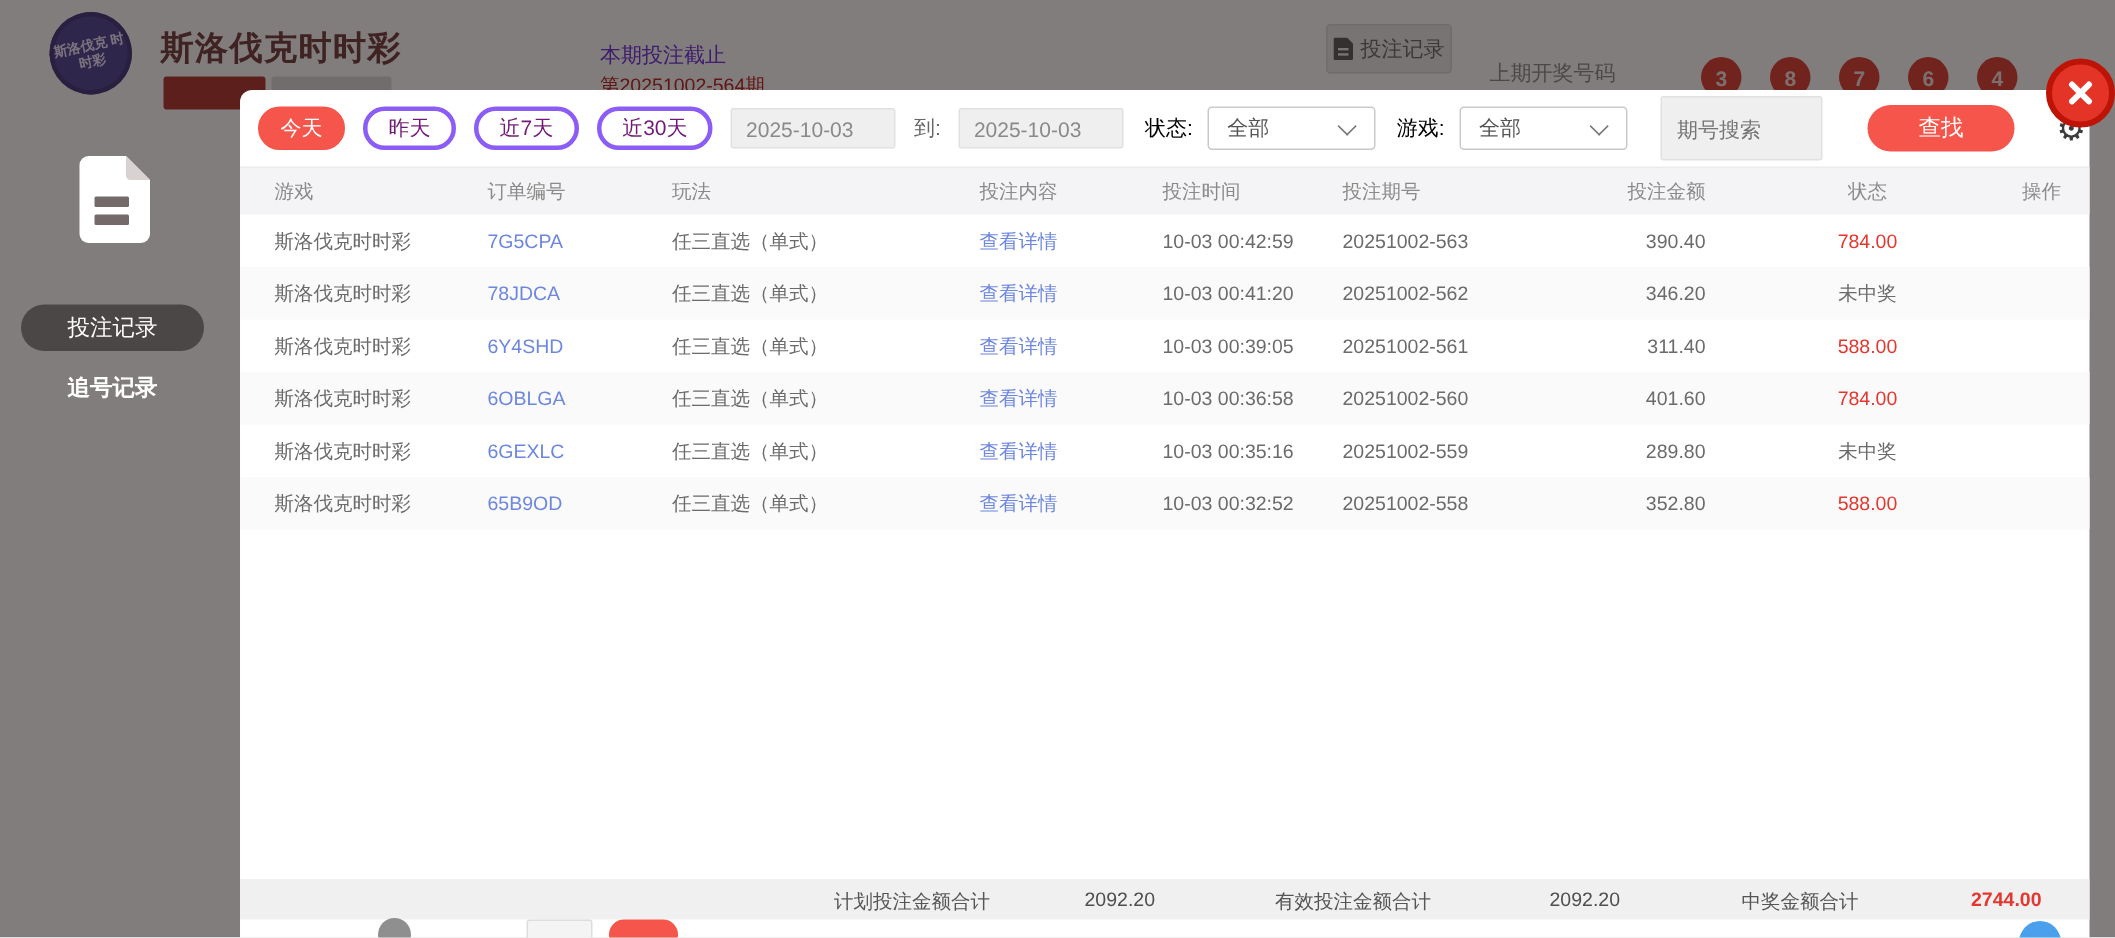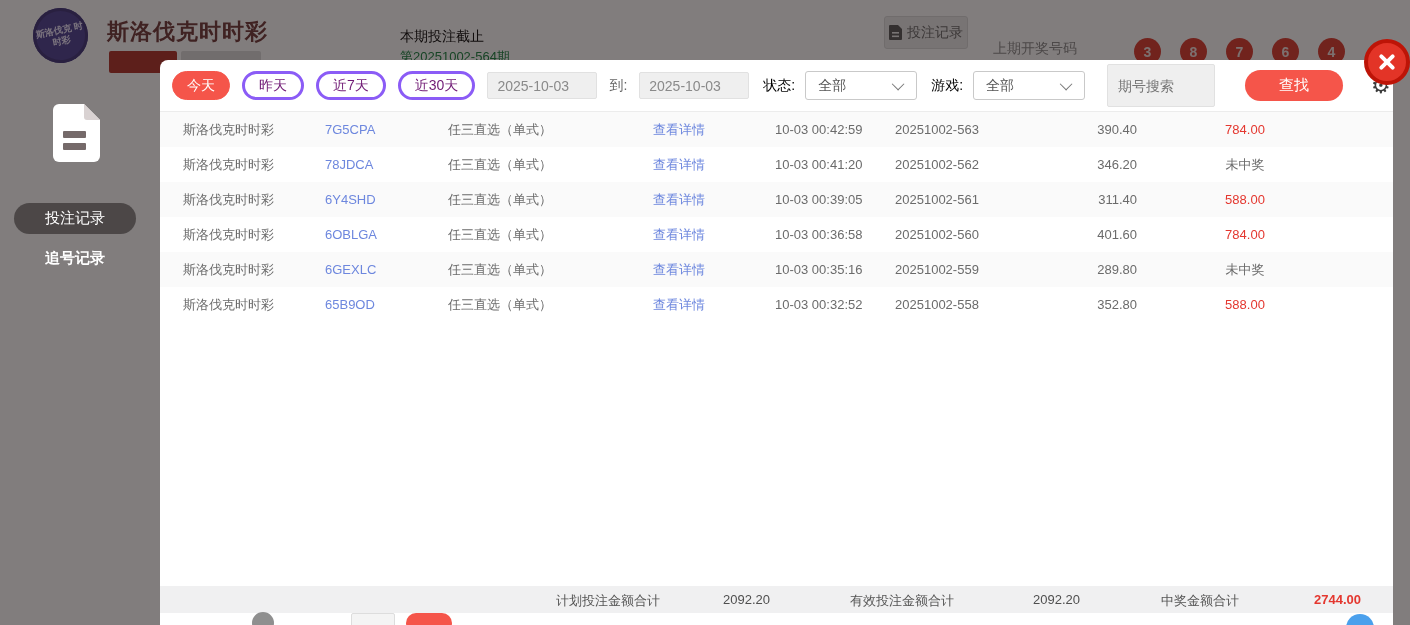--- a/index.html
+++ b/index.html
@@ -8,22 +8,22 @@
 
   
   .page-header { position:absolute; inset:0; z-index:1; }
   .logo-badge { position:absolute; left:33px; top:8px; width:55px; height:55px; border-radius:50%;
     background:#4a3e92; color:#efe9ff; display:flex; flex-direction:column; align-items:center; justify-content:center;
     font-size:9px; font-weight:bold; transform:rotate(-12deg); line-height:1.15; text-align:center;
     box-shadow:0 0 0 3px #3d3278 inset; }
   .page-title { position:absolute; left:107px; top:17px; font-size:22px; font-weight:bold; color:#6e3535; letter-spacing:1px; }
   .title-btn-red { position:absolute; left:109px; top:51px; width:68px; height:22px; background:#b03026; border-radius:2px; }
   .title-btn-gray { position:absolute; left:181px; top:51px; width:80px; height:22px; background:#dcdcdc; border-radius:2px; }
-  .deadline-label { position:absolute; left:400px; top:28px; font-size:14px; color:#000000; }
-  .period-label { position:absolute; left:400px; top:48px; font-size:13px; color:#15803d; }
+  .deadline-label { position:absolute; left:400px; top:28px; font-size:14px; color:#6d28d9; }
+  .period-label { position:absolute; left:400px; top:48px; font-size:13px; color:#b91c1c; }
   .countdown { position:absolute; left:541px; top:13px; display:flex; gap:17px; }
   .bet-record-btn { position:absolute; left:884px; top:16px; width:84px; height:33px; background:#ebebeb;
     border:1px solid #d9d9d9; border-radius:3px; display:flex; align-items:center; justify-content:center; gap:5px;
     font-size:14px; color:#666; }
   .last-draw-label { position:absolute; left:993px; top:40px; font-size:14px; color:#8a8a8a; }
   .balls { position:absolute; left:1134px; top:38px; display:flex; gap:19px; }
   .ball { width:27px; height:27px; border-radius:50%; background:#dc382c; color:#f3e3e0; font-size:14px; font-weight:bold;
     display:flex; align-items:center; justify-content:center; }
 
   
@@ -165,20 +165,31 @@
     <div class="select-box">
       <span>全部</span>
       <span class="chevron"></span>
     </div>
     <input class="search-input" placeholder="期号搜索" style="">
     <button class="search-btn">查找</button>
     <div class="gear">⚙</div>
   </div>
 
   <div>
+    <div class="t-row t-head">
+      <div>游戏</div>
+      <div>订单编号</div>
+      <div>玩法</div>
+      <div>投注内容</div>
+      <div>投注时间</div>
+      <div>投注期号</div>
+      <div class="cell-amount">投注金额</div>
+      <div class="cell-status">状态</div>
+      <div class="cell-action">操作</div>
+    </div>
 
     <div class="t-row">
       <div>斯洛伐克时时彩</div>
       <div><a class="link">7G5CPA</a></div>
       <div>任三直选（单式）</div>
       <div><a class="link">查看详情</a></div>
       <div>10-03 00:42:59</div>
       <div>20251002-563</div>
       <div class="cell-amount">390.40</div>
       <div class="cell-status win">784.00</div>

